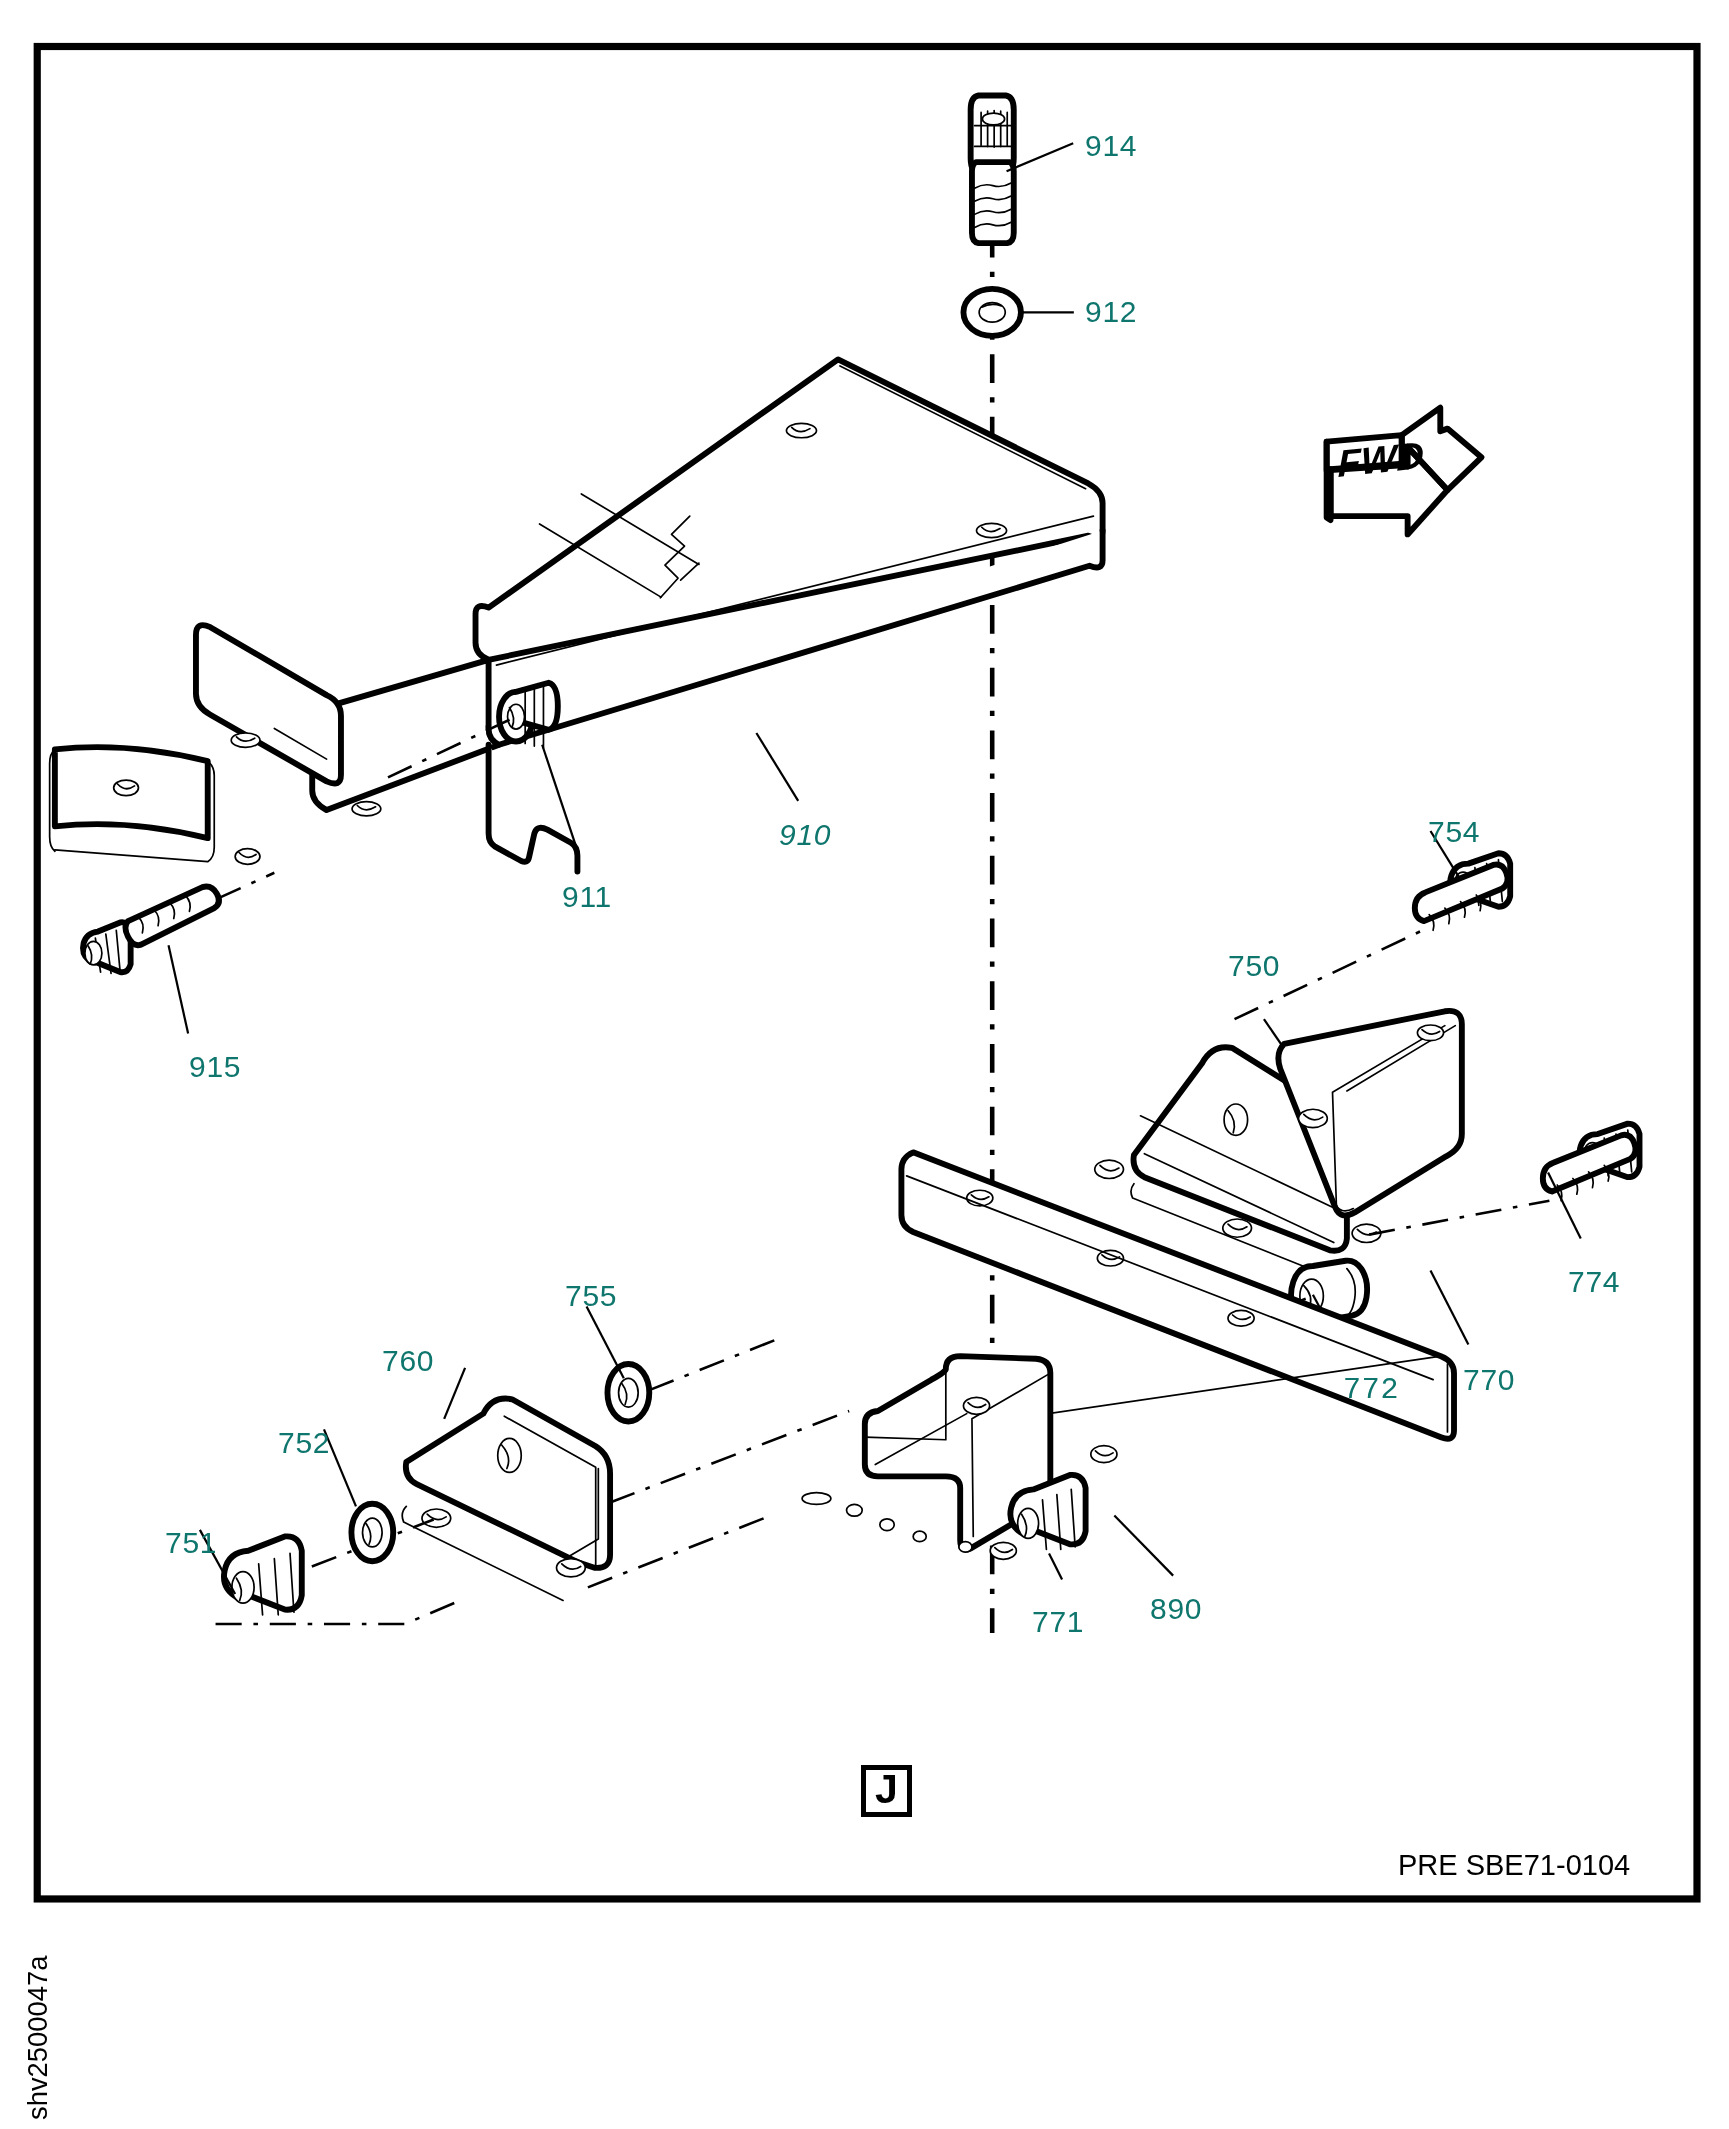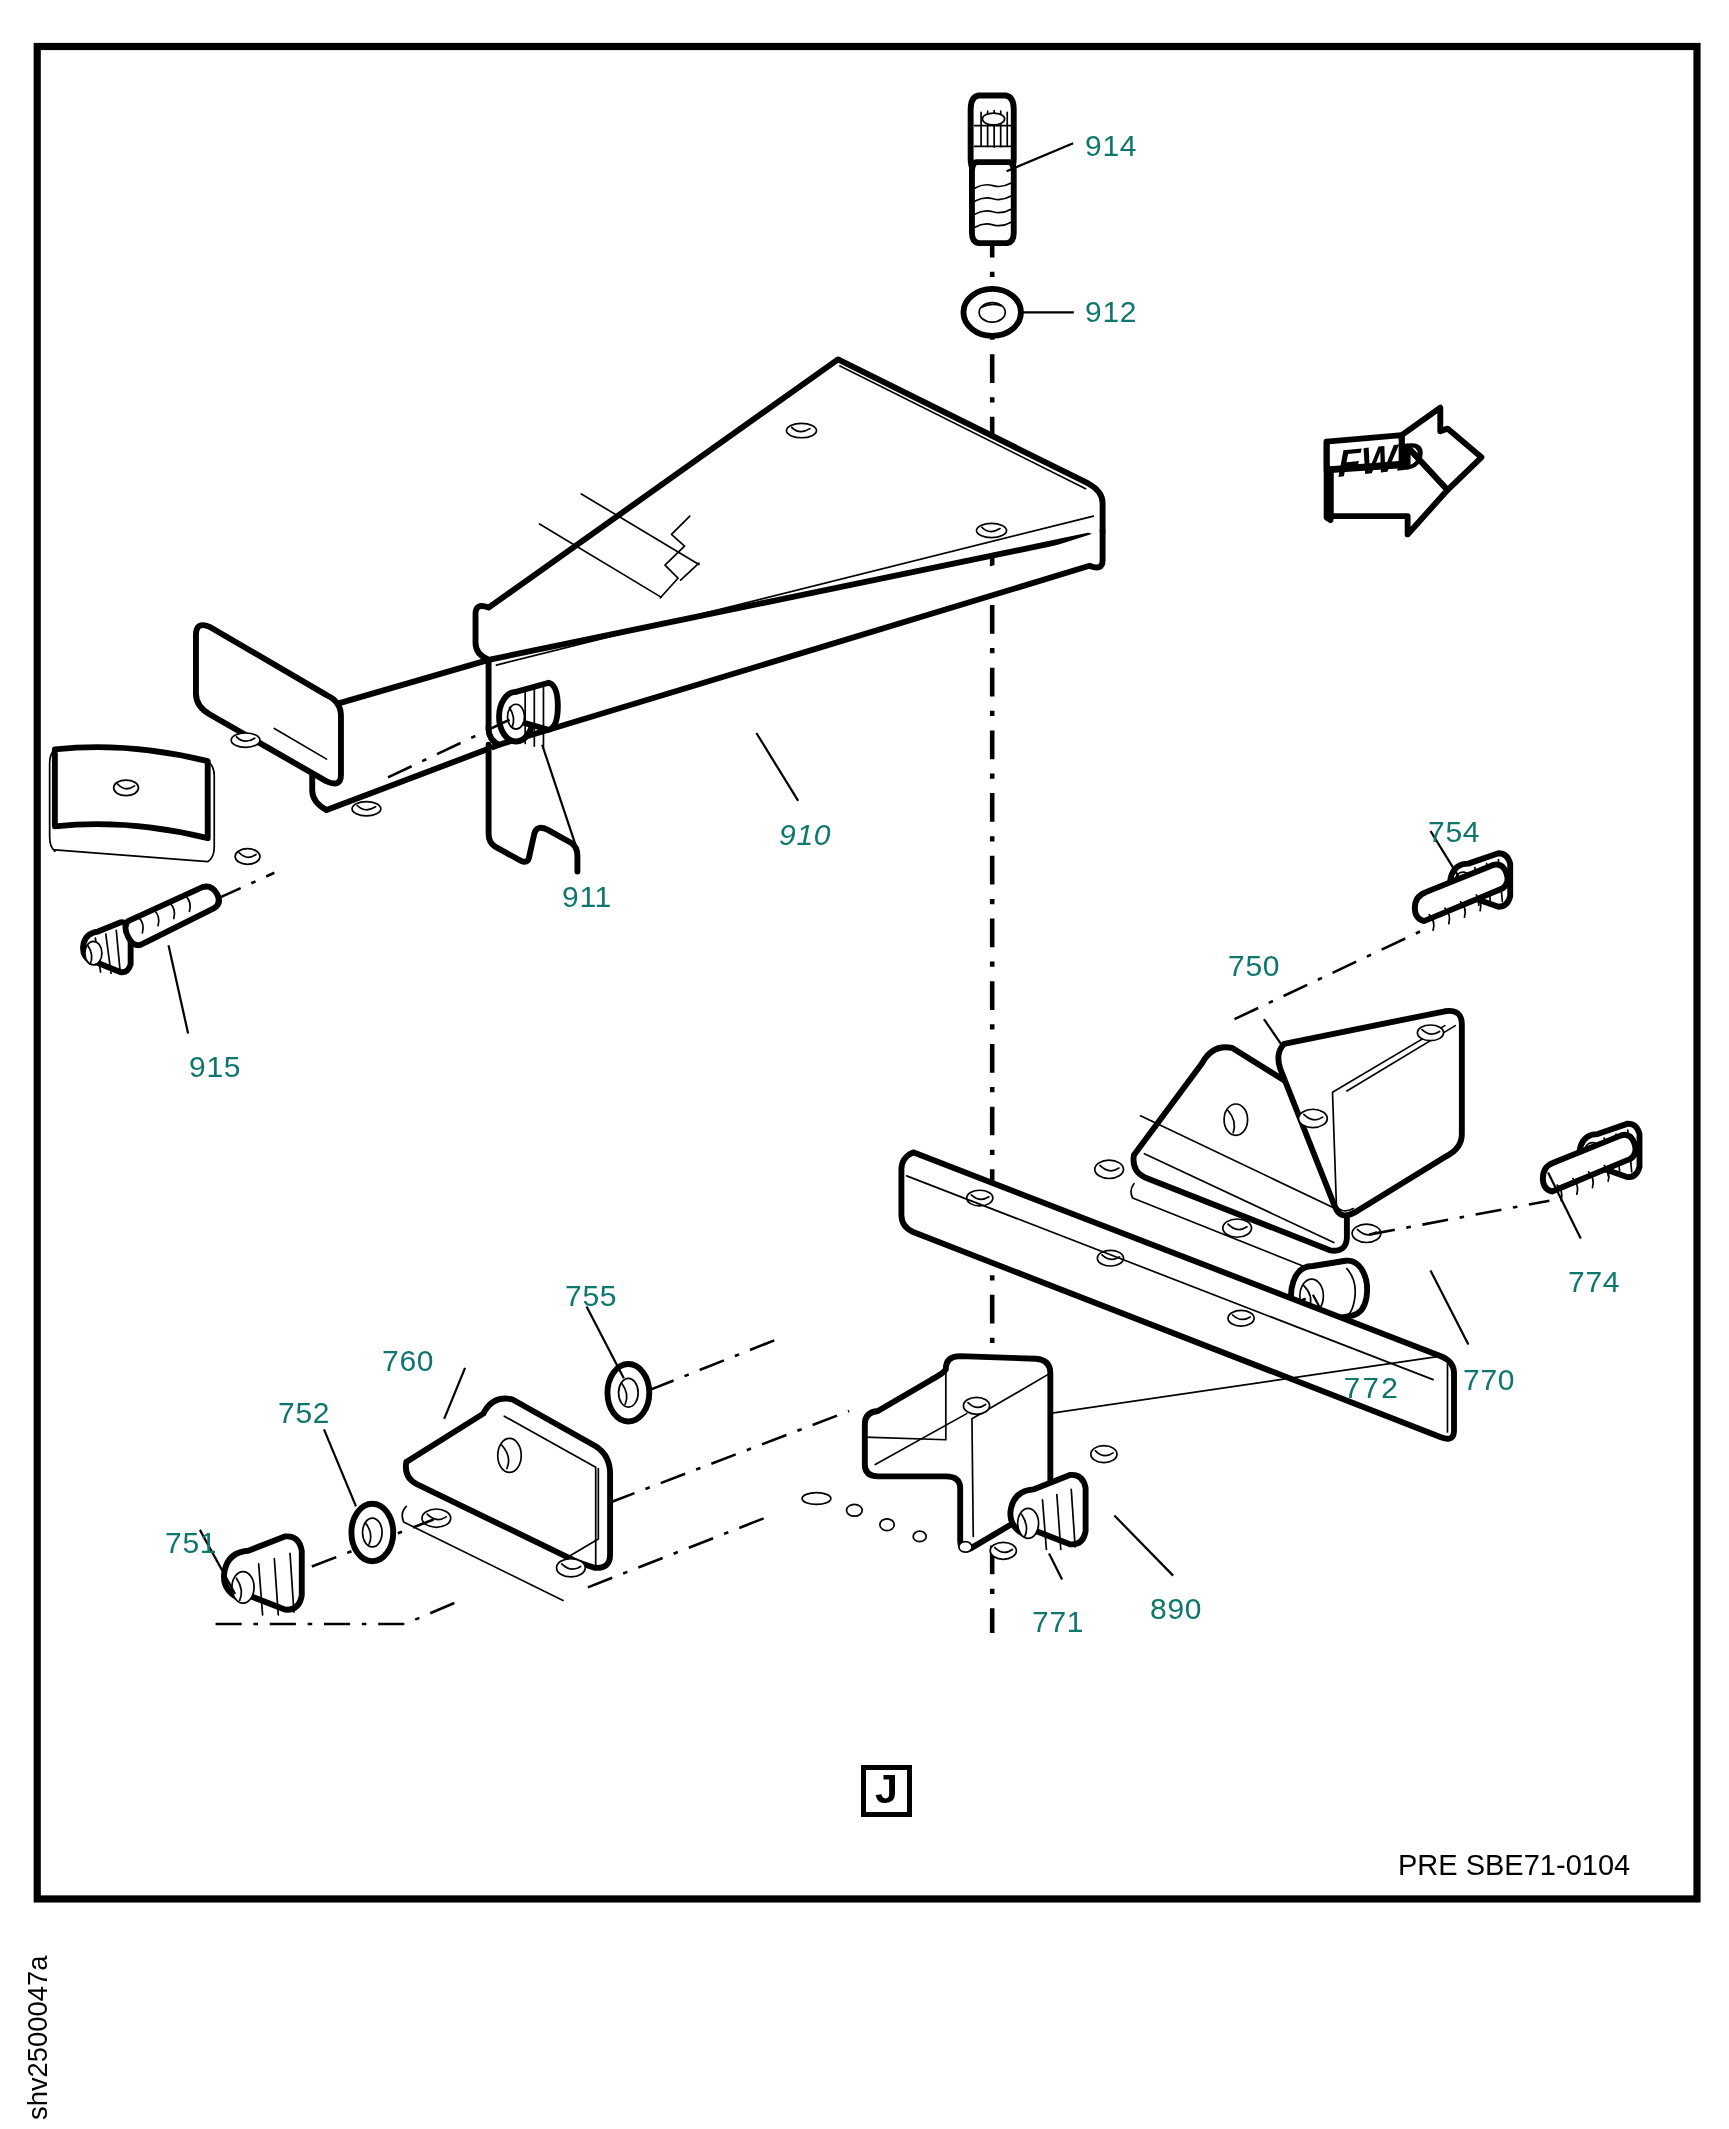--- a/index.html
+++ b/index.html
@@ -353,21 +353,21 @@
   <div class="lbl" style="left:779px;top:820px;font-style:italic;">910</div>
   <div class="lbl" style="left:562px;top:882px;">911</div>
   <div class="lbl" style="left:149px;top:1052px;margin-left:40px;">915</div>
   <div class="lbl" style="left:1428px;top:817px;">754</div>
   <div class="lbl" style="left:1228px;top:951px;">750</div>
   <div class="lbl" style="left:1568px;top:1267px;">774</div>
   <div class="lbl" style="left:1463px;top:1365px;">770</div>
   <div class="lbl" style="left:1343px;top:1375px;font-family:Liberation Mono, monospace;">772</div>
   <div class="lbl" style="left:565px;top:1281px;">755</div>
   <div class="lbl" style="left:382px;top:1346px;text-align:right;">760</div>
-  <div class="lbl" style="left:278px;top:1398px;text-align:right;">752</div>
+  <div class="lbl" style="left:278px;top:1428px;text-align:right;">752</div>
   <div class="lbl" style="left:165px;top:1496px;margin-top:32px;">751</div>
   <div class="lbl" style="left:1032px;top:1607px;">771</div>
   <div class="lbl" style="left:1150px;top:1594px;">890</div>
 
   <div id="jbox">
     <span>J</span>
   </div>
 
   <div class="lbl-foot" style="left:1398px;top:1849px;">PRE SBE71-0104</div>
 

